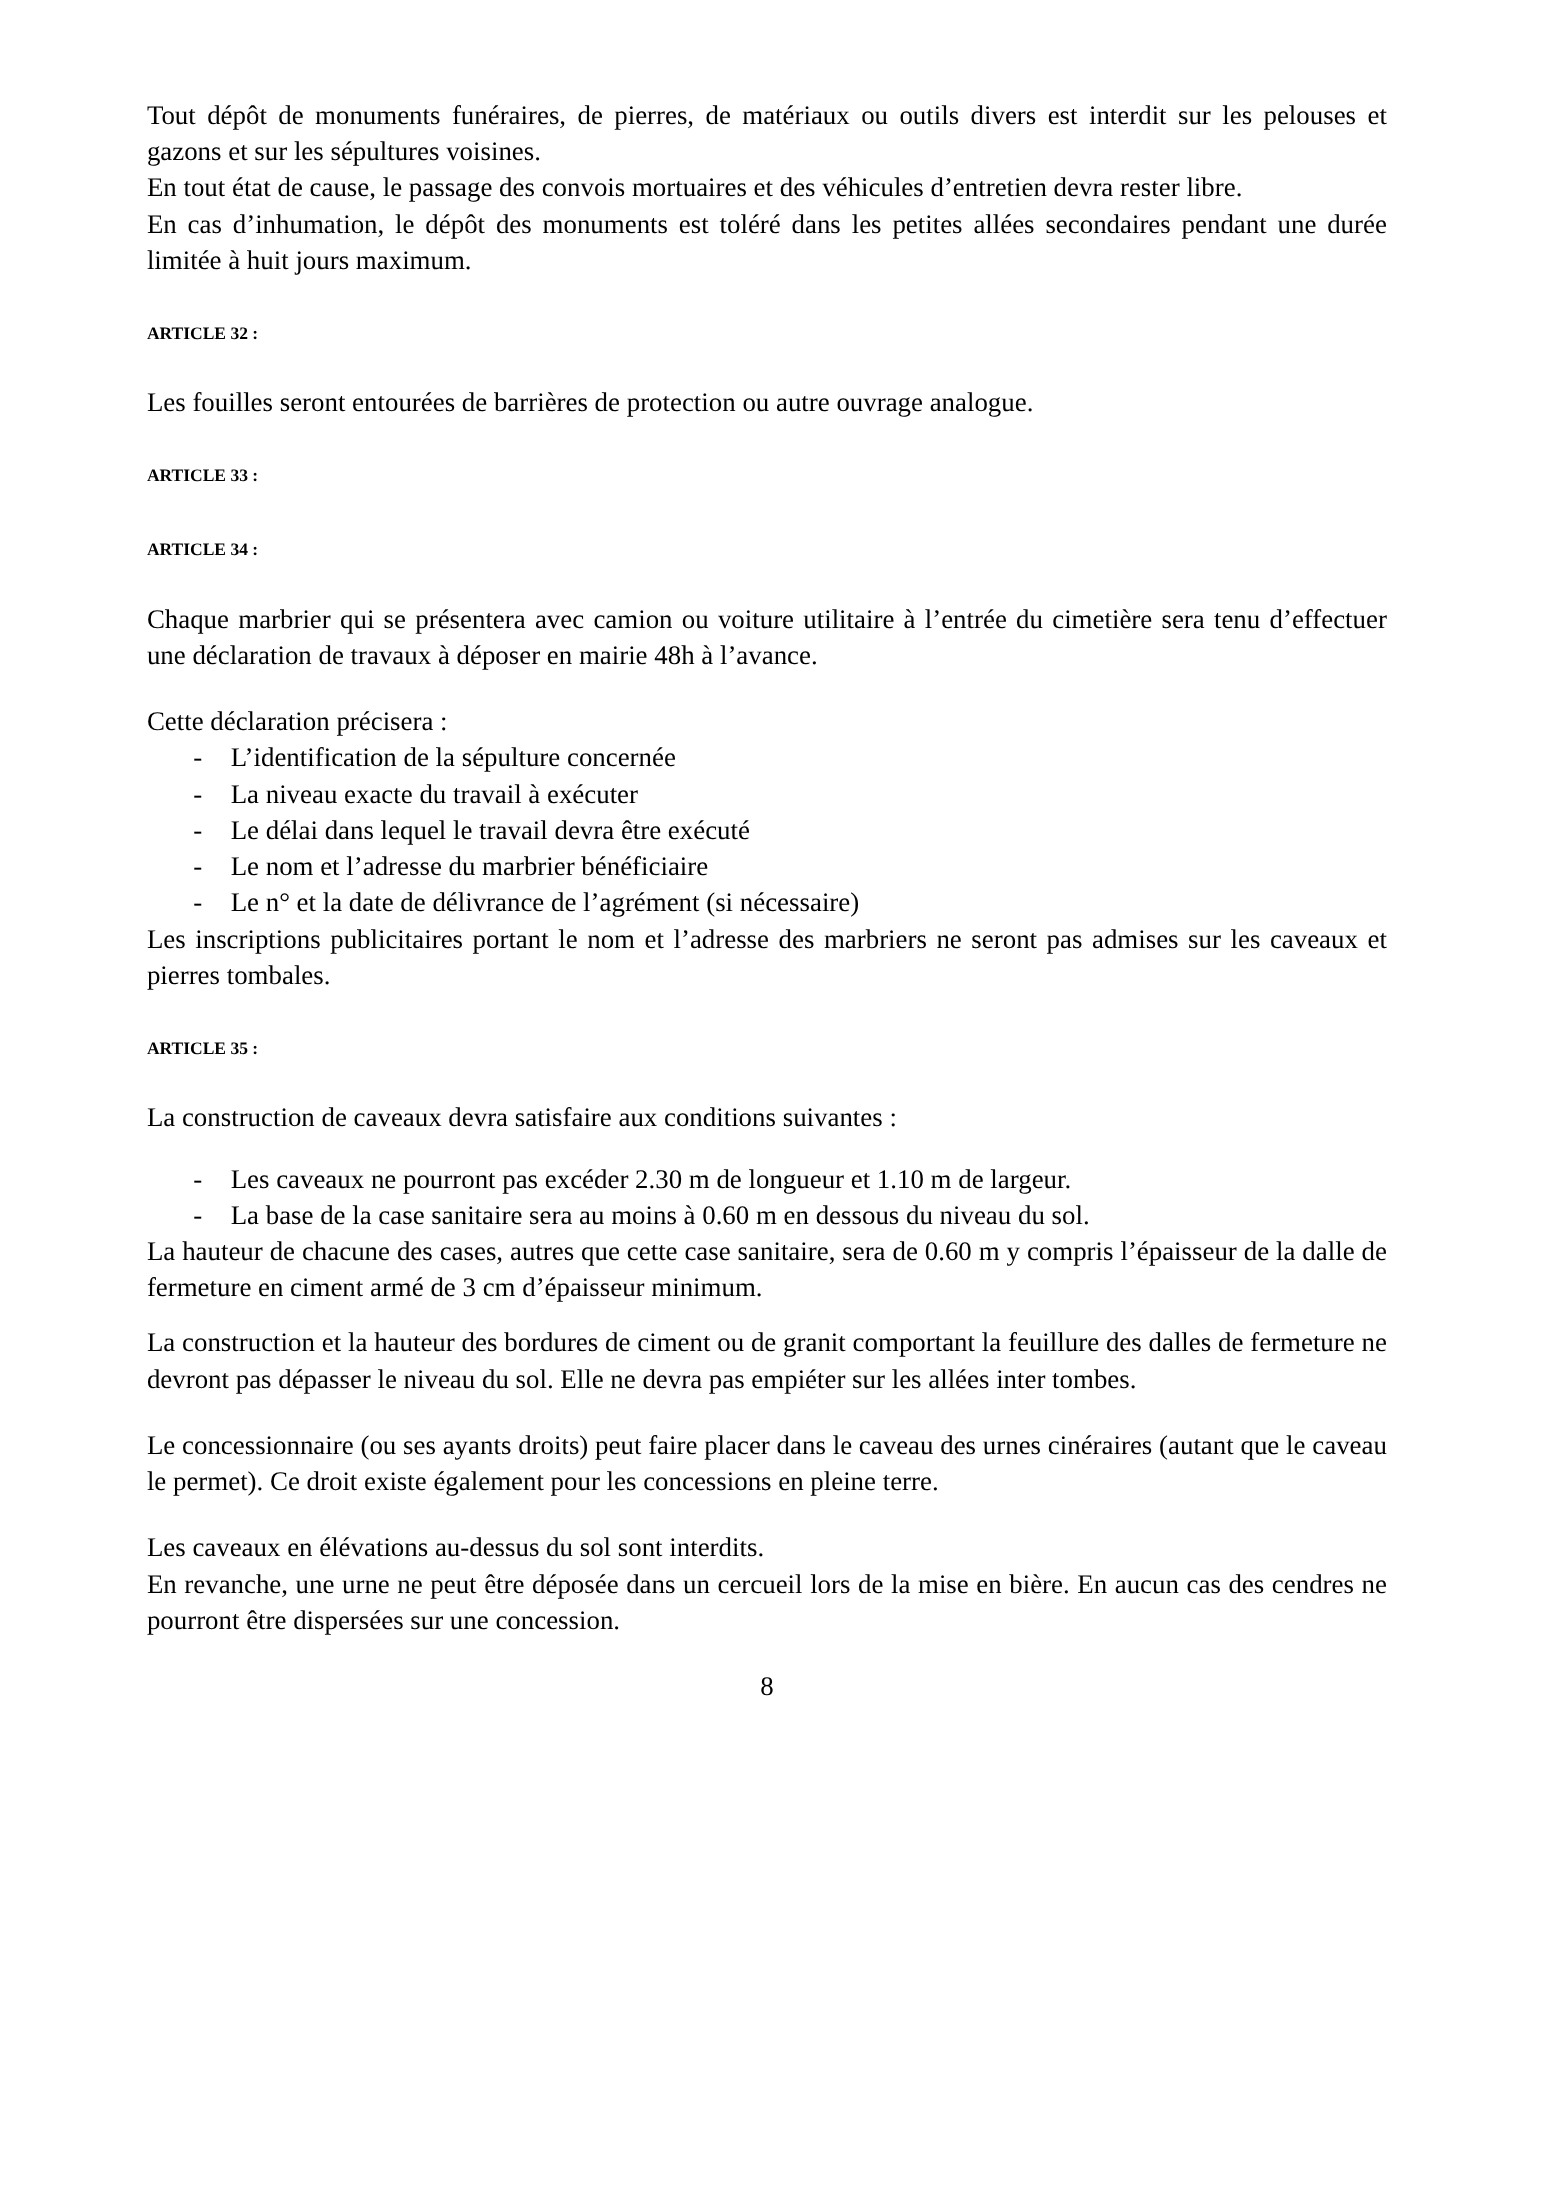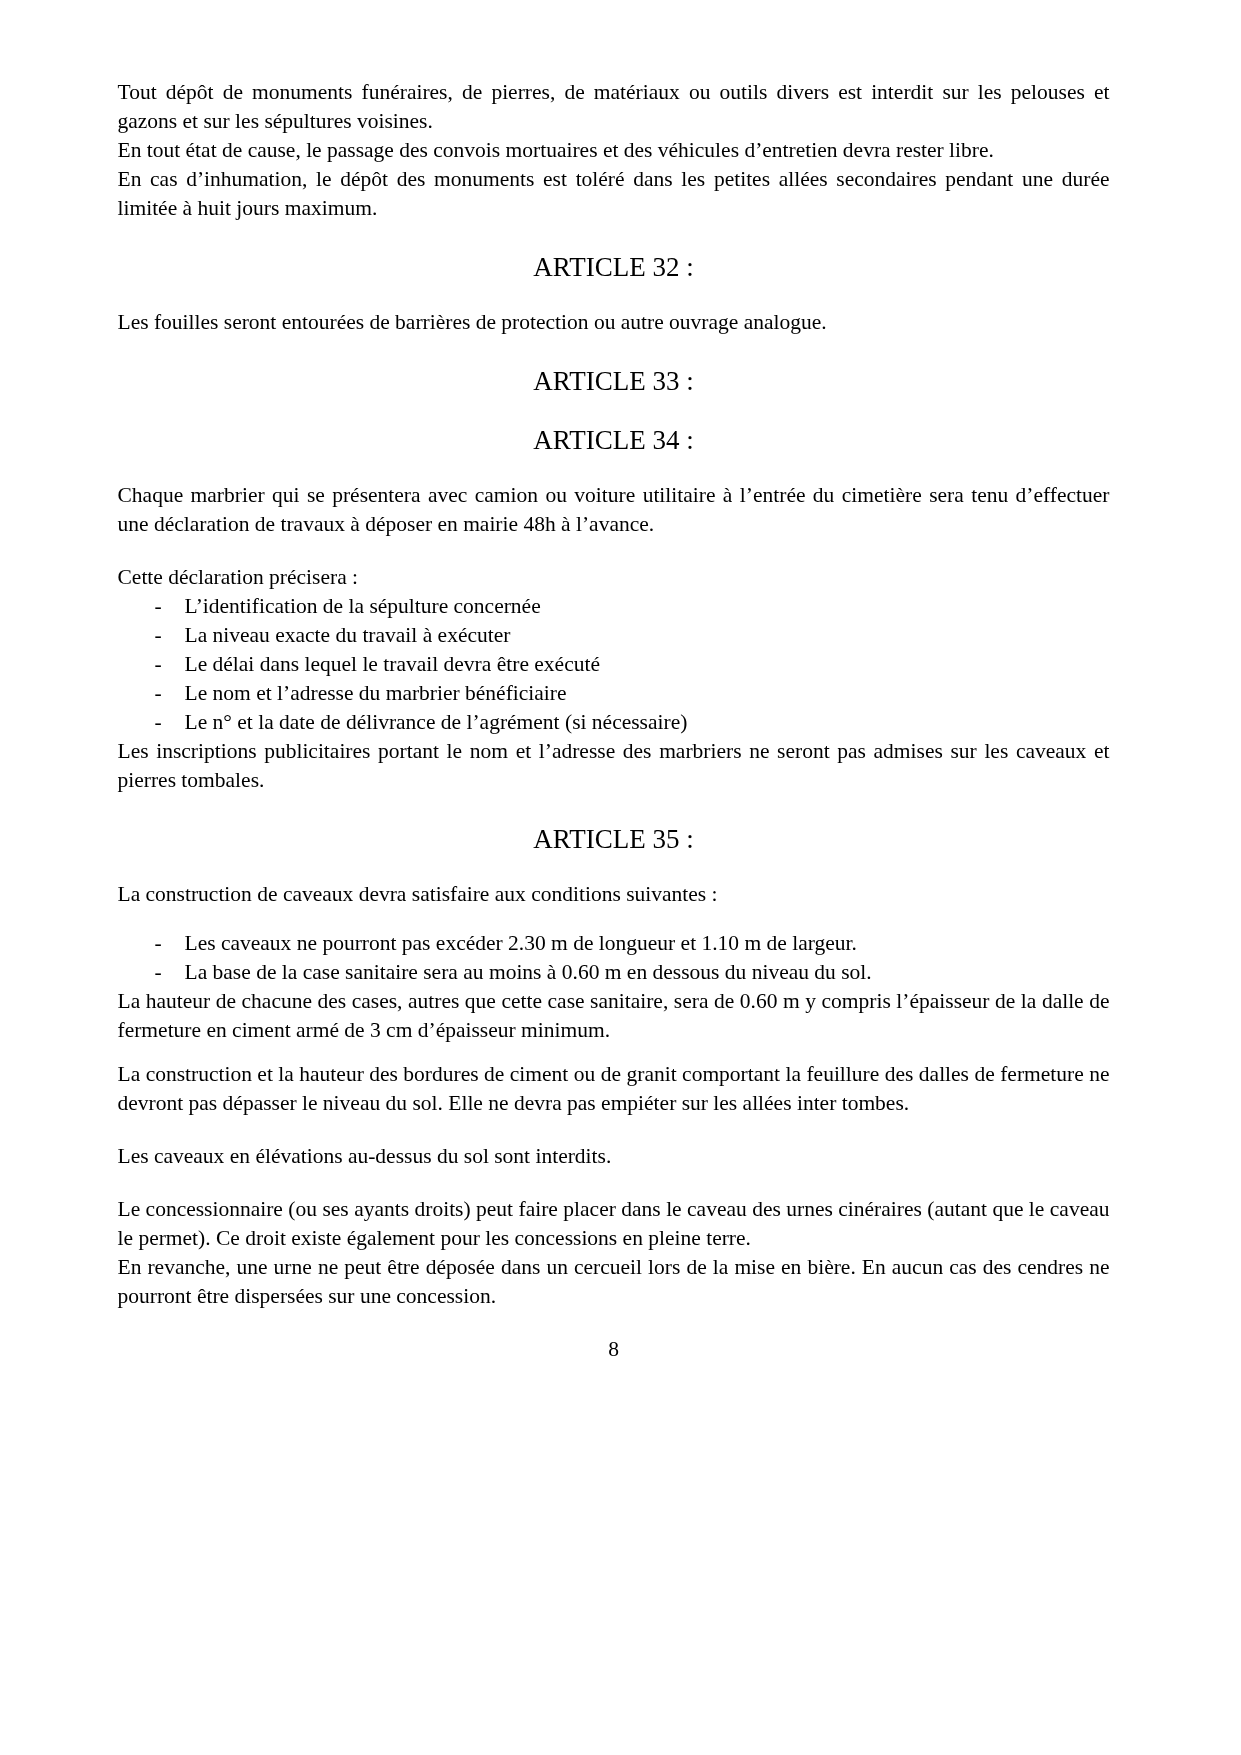--- a/index.html
+++ b/index.html
@@ -19,24 +19,24 @@
     font-size: 21.5px;
     line-height: 29px;
     color: #000000;
     overflow: hidden;
   }
   .page p {
     margin: 0;
     text-align: justify;
   }
   .h-art {
-    font-weight: 400;
+    font-weight: 700;
     margin: 30px 0 26px 0;
-    text-align: center;
-    font-size: 27px;
+    text-align: left;
+    font-size: 14px;
     line-height: 29px;
   }
   .sp   { margin-top: 24px !important; }
   .sp15 { margin-top: 15px !important; }
   .list {
     margin: 0;
     padding: 0;
   }
   .list.sp { margin-top: 20px !important; }
   .li {
@@ -106,19 +106,19 @@
       <span>Les caveaux ne pourront pas excéder 2.30 m de longueur et 1.10 m de largeur.</span>
     </div>
     <div class="li">
       <span class="dash">-</span>
       <span>La base de la case sanitaire sera au moins à 0.60 m en dessous du niveau du sol.</span>
     </div>
   </div>
 
   <p>La hauteur de chacune des cases, autres que cette case sanitaire, sera de 0.60 m y compris l’épaisseur de la dalle de fermeture en ciment armé de 3 cm d’épaisseur minimum.</p>
   <p class="sp15">La construction et la hauteur des bordures de ciment ou de granit comportant la feuillure des dalles de fermeture ne devront pas dépasser le niveau du sol. Elle ne devra pas empiéter sur les allées inter tombes.</p>
+  <p class="sp">Le concessionnaire (ou ses ayants droits) peut faire placer dans le caveau des urnes cinéraires (autant que le caveau le permet). Ce droit existe également pour les concessions en pleine terre.</p>
   <p class="sp">Les caveaux en élévations au-dessus du sol sont interdits.</p>
-  <p class="sp">Le concessionnaire (ou ses ayants droits) peut faire placer dans le caveau des urnes cinéraires (autant que le caveau le permet). Ce droit existe également pour les concessions en pleine terre.</p>
   <p>En revanche, une urne ne peut être déposée dans un cercueil lors de la mise en bière. En aucun cas des cendres ne pourront être dispersées sur une concession.</p>
 
   <div class="page-number">8</div>
 
 </div>
 
 </body></html>

